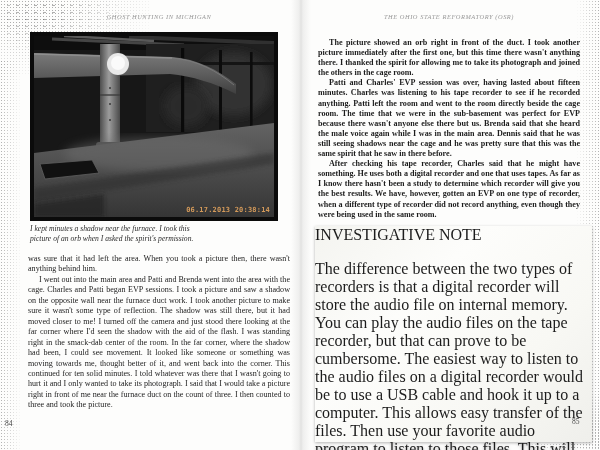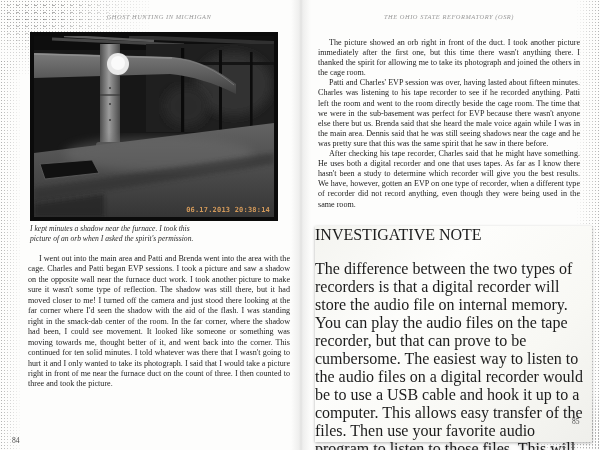--- a/index.html
+++ b/index.html
@@ -40,26 +40,26 @@
   .photo-frame{position:absolute;left:30px;top:32px;width:240px;height:181px;
         border:4px solid #0b0b0b;background:#f0abfc;}
   .photo-frame svg{display:block;}
 
   .caption{position:absolute;left:30px;top:224px;width:250px;font-style:italic;
         font-size:7.6px;line-height:9.6px;color:#2a2a2a;}
   .caption span{display:block;}
 
   .body-col{position:absolute;text-align:justify;}
   .body-left{left:28px;top:254px;width:262px;font-size:8.1px;line-height:10.45px;}
-  .body-right{left:318px;top:38px;width:262px;font-size:8.1px;line-height:10.1px;}
+  .body-right{left:318px;top:38px;width:262px;font-size:8.1px;line-height:10.1px;font-weight:bold;}
   .body-col p{margin:0;text-indent:11px;}
   .body-col p.noindent{text-indent:0;}
 
   .pagenum{position:absolute;font-size:7.6px;color:#4a4a4a;}
-  .pn-left{left:12px;top:419px;margin-top:17px;}
+  .pn-left{left:5px;top:419px;}
   .pn-right{left:554px;top:417px;z-index:5;margin-left:18px;}
 
   
   .note-wrap{position:absolute;left:315px;top:226px;width:277px;height:216px;
         filter:drop-shadow(0 1px 1.5px rgba(40,40,40,.35));z-index:3;}
   .note-paper{position:relative;width:100%;height:100%;
         background:linear-gradient(135deg,#f4f4f0 0%,#fdfdfb 35%,#f8f8f4 70%,#efefeb 100%);
         clip-path:polygon(0% 7%,4% 3%,9% 6%,15% 2%,21% 5%,28% 1%,35% 4%,41% 0%,49% 3%,56% 1%,63% 4%,69% 1%,76% 4%,83% 2%,89% 6%,95% 3%,100% 8%,99% 22%,100% 40%,98.6% 60%,100% 78%,99.4% 95%,93% 99%,85% 97%,75% 100%,65% 98%,55% 100%,45% 98%,35% 100%,25% 98%,15% 100%,7% 97.5%,.5% 99%,1% 80%,0% 60%,1.4% 40%,.4% 20%;}
   .note-paper:before{content:"";position:absolute;inset:0;
         background:linear-gradient(180deg,rgba(90,90,90,.12),transparent 9%),
@@ -152,20 +152,21 @@
       <text x="236" y="176" text-anchor="end" font-family="DejaVu Sans Mono, monospace" font-size="7" font-weight="bold" letter-spacing=".2" fill="#d49a5a">06.17.2013 20:38:14</text>
     </svg>
   </div>
 
   <div class="caption">
     <span>I kept minutes a shadow near the furnace. I took this</span>
     <span>picture of an orb when I asked the spirit's permission.</span>
   </div>
 
   <div class="body-col body-left">
+    <p class="noindent">was sure that it had left the area. When you took a picture then, there wasn't anything behind him.</p>
     <p>I went out into the main area and Patti and Brenda went into the area with the cage. Charles and Patti began EVP sessions. I took a picture and saw a shadow on the opposite wall near the furnace duct work. I took another picture to make sure it wasn't some type of reflection. The shadow was still there, but it had moved closer to me! I turned off the camera and just stood there looking at the far corner where I'd seen the shadow with the aid of the flash. I was standing right in the smack-dab center of the room. In the far corner, where the shadow had been, I could see movement. It looked like someone or something was moving towards me, thought better of it, and went back into the corner. This continued for ten solid minutes. I told whatever was there that I wasn't going to hurt it and I only wanted to take its photograph. I said that I would take a picture right in front of me near the furnace duct on the count of three. I then counted to three and took the picture.</p>
   </div>
 
   <div class="pagenum pn-left">84</div>
 
   <div class="running-head rh-right">THE OHIO STATE REFORMATORY (OSR)</div>
 
   <div class="body-col body-right">
     <p>The picture showed an orb right in front of the duct. I took another picture immediately after the first one, but this time there wasn't anything there. I thanked the spirit for allowing me to take its photograph and joined the others in the cage room.</p>
     <p>Patti and Charles' EVP session was over, having lasted about fifteen minutes. Charles was listening to his tape recorder to see if he recorded anything. Patti left the room and went to the room directly beside the cage room. The time that we were in the sub-basement was perfect for EVP because there wasn't anyone else there but us. Brenda said that she heard the male voice again while I was in the main area. Dennis said that he was still seeing shadows near the cage and he was pretty sure that this was the same spirit that he saw in there before.</p>

